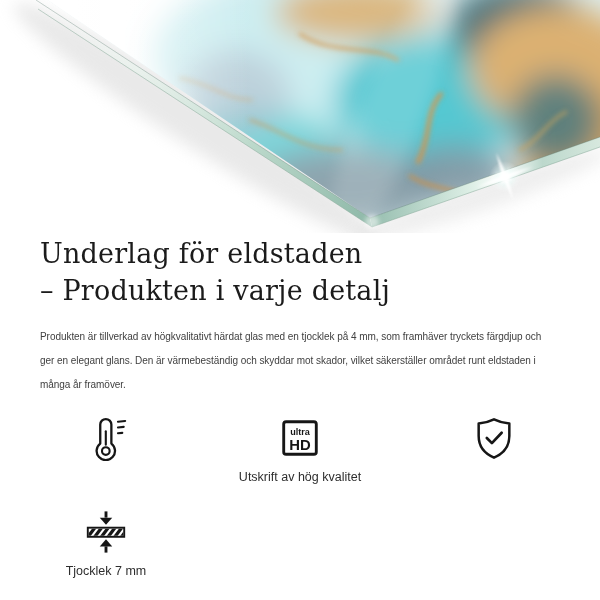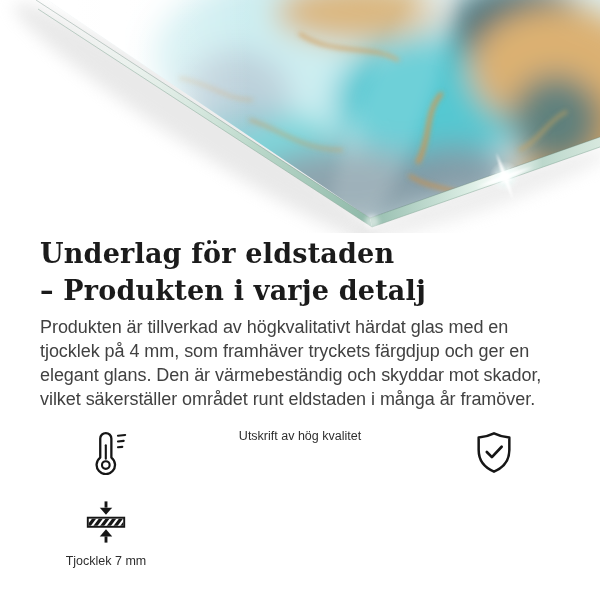--- a/index.html
+++ b/index.html
@@ -6,23 +6,23 @@
   body{width:600px;height:600px;background:#ffffff;overflow:hidden;
        font-family:"Liberation Sans","DejaVu Sans",sans-serif;color:#222;}
   .page{position:relative;width:600px;height:600px;background:#fff;overflow:hidden;}
 
   
   .hero{position:relative;width:600px;height:233px;overflow:hidden;}
   .hero svg{display:block;}
 
   
   .copy{padding:0 42px 0 40px;}
-  h1{margin:2px 0 6px 0;font-family:"DejaVu Serif","Liberation Serif",serif;
-     font-weight:700;font-size:27px;line-height:37px;color:#1b1b1b;letter-spacing:.2px;}
-  .para{margin:0;max-width:528px;font-size:18px;line-height:24px;color:#414141;letter-spacing:-.05px;}
+  h1{margin:2px 0 16px 0;font-family:"DejaVu Serif","Liberation Serif",serif;
+     font-weight:400;font-size:27px;line-height:37px;color:#1b1b1b;letter-spacing:.2px;}
+  .para{margin:0;max-width:528px;font-size:10px;line-height:24px;color:#414141;letter-spacing:-.05px;}
 
   
   .features{margin:18px 0 0 9px;width:582px;display:grid;
             grid-template-columns:repeat(3,1fr);row-gap:24px;}
   .feature{display:flex;flex-direction:column;align-items:center;gap:9px;}
   .feature .ic{height:46px;display:flex;align-items:flex-end;justify-content:center;}
   .feature .lbl{font-size:12.5px;color:#2e2e2e;line-height:15px;white-space:nowrap;}
   .icsvg{stroke:#161616;fill:none;stroke-width:2.4;stroke-linecap:round;stroke-linejoin:round;}
   .icfill{fill:#161616;stroke:none;}
   .hdtext{fill:#161616;font-family:"Liberation Sans",sans-serif;font-weight:bold;}
@@ -148,20 +148,27 @@
           <line x1="23.8" y1="17" x2="23.8" y2="31" stroke-width="2.2"></line>
           <circle cx="23.8" cy="37.6" r="4" stroke-width="2.2"></circle>
           <line x1="36.5" y1="7" x2="44" y2="6.2" stroke-width="2.2"></line>
           <line x1="36.5" y1="13" x2="42.5" y2="12.4" stroke-width="2.2"></line>
           <line x1="36.5" y1="19" x2="41" y2="18.6" stroke-width="2.2"></line>
         </svg>
       </span>
     </div>
 
     <div class="feature">
+      <span class="ic">
+        <svg width="46" height="46" viewBox="0 0 48 48">
+          <rect x="7" y="7" width="34" height="34" rx="2.5" class="icsvg" style="stroke-width:3"></rect>
+          <text x="24" y="20.5" text-anchor="middle" font-size="9.5" class="hdtext">ultra</text>
+          <text x="24" y="36" text-anchor="middle" font-size="15.5" class="hdtext">HD</text>
+        </svg>
+      </span>
       <span class="lbl">Utskrift av hög kvalitet</span>
     </div>
 
     <div class="feature">
       <span class="ic">
         <svg width="46" height="46" viewBox="0 0 48 48" class="icsvg">
           <path d="M24,4.5 C29,7 34,8.3 40,8.8 V22 C40,33 33.5,40.5 24,44.5 C14.5,40.5 8,33 8,22 V8.8 C14,8.3 19,7 24,4.5 Z" stroke-width="2.6"></path>
           <path d="M16.5,24 L21.8,29.3 L32,18.5" stroke-width="2.8"></path>
         </svg>
       </span>

